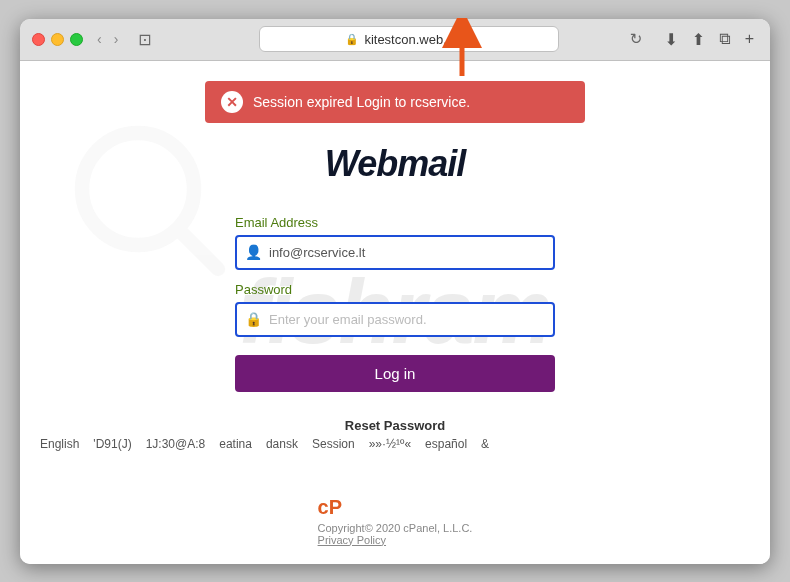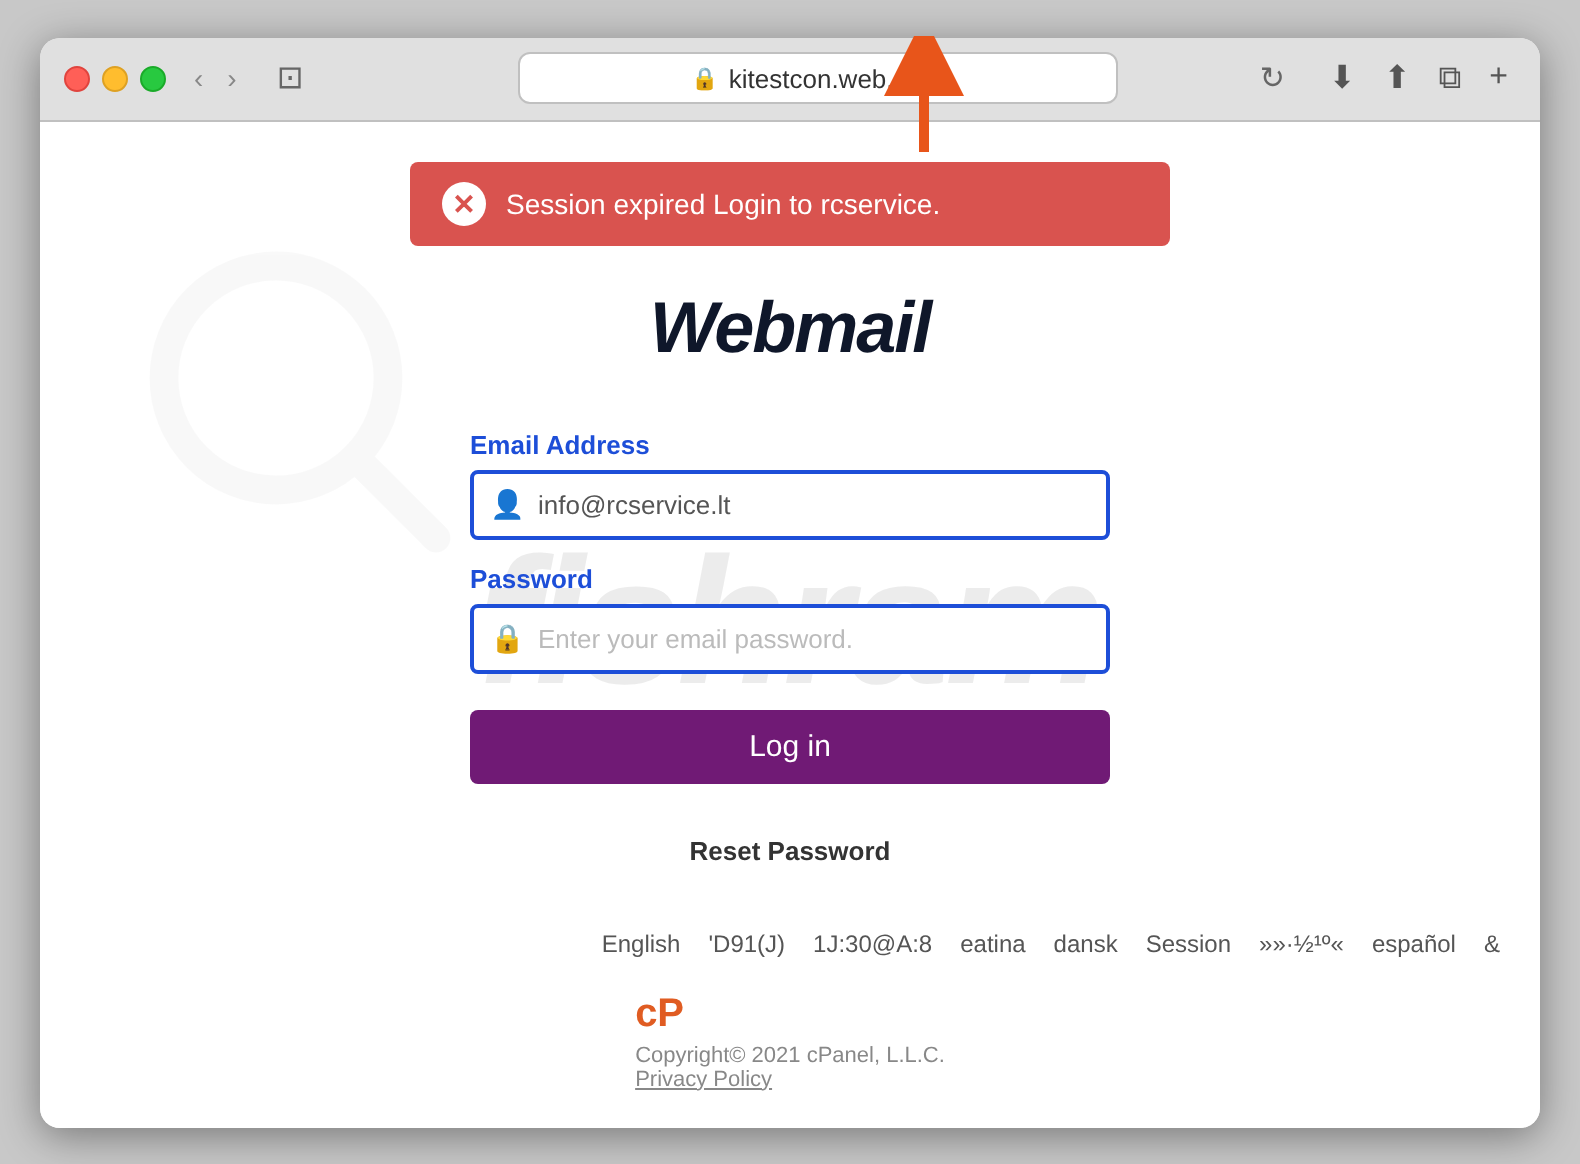--- a/index.html
+++ b/index.html
@@ -227,22 +227,22 @@
     
     .login-form {
       display: flex;
       flex-direction: column;
       width: 320px;
       gap: 0;
     }
 
     .field-label {
       font-size: 13px;
-      font-weight: 700;
-      color: #1d4ed8;
+      font-weight: 400;
+      color: #4d7c0f;
       margin-bottom: 5px;
       margin-top: 12px;
     }
 
     .input-wrapper {
       position: relative;
       display: flex;
       align-items: center;
     }
 
@@ -287,23 +287,23 @@
       font-size: 13px;
       font-weight: 600;
       color: #333;
       cursor: pointer;
       text-decoration: none;
     }
 
     
     .lang-bar {
       display: flex;
-      justify-content: flex-end;
+      justify-content: flex-start;
       gap: 14px;
-      margin-top: 32px;
+      margin-top: 4px;
       font-size: 12px;
       color: #555;
       flex-wrap: wrap;
       width: 100%;
     }
 
     .lang-item {
       cursor: pointer;
       color: #555;
     }
@@ -418,19 +418,19 @@
           <span class="lang-item">dansk</span>
           <span class="lang-item">Session</span>
           <span class="lang-item">»»·½¹º«</span>
           <span class="lang-item">español</span>
           <span class="lang-item">&amp;</span>
         </div>
 
       <div class="footer">
         <span class="cpanel-logo">cP</span>
         <div class="footer-links">
-          <span>Copyright© 2021 cPanel, L.L.C.</span><br>
+          <span>Copyright© 2020 cPanel, L.L.C.</span><br>
           <a style="color:#888;text-decoration:underline;cursor:pointer;">Privacy Policy</a>
         </div>
       </div>
     </div>
   </div>
 </div>
 
 </body></html>

